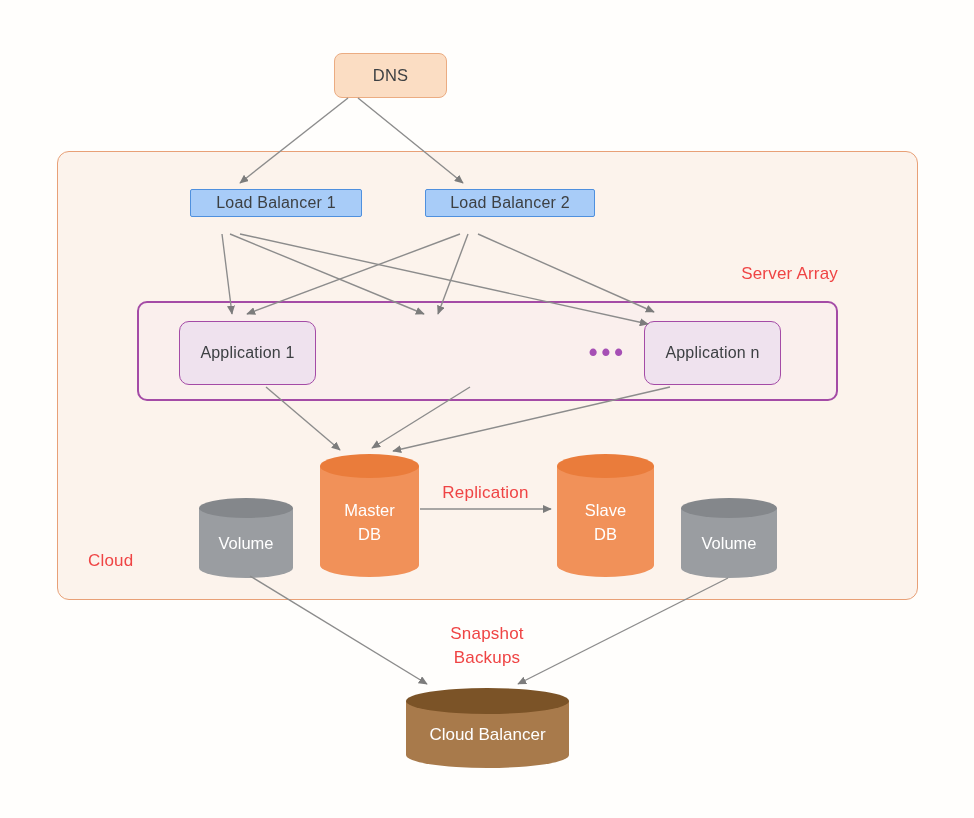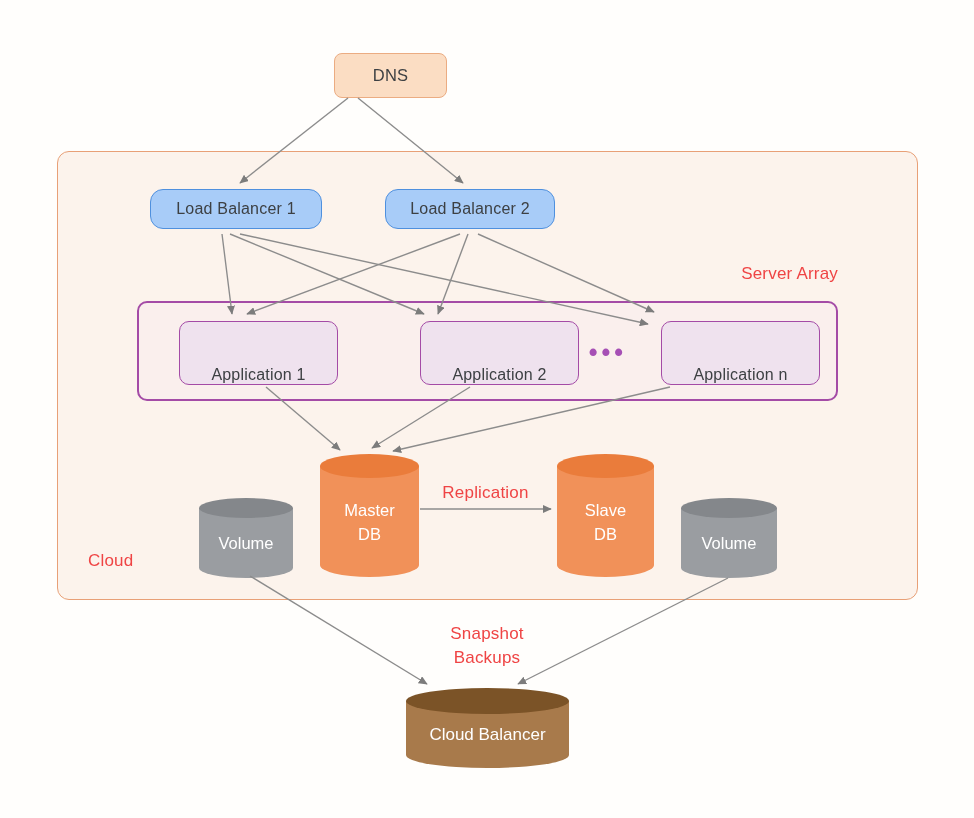--- a/index.html
+++ b/index.html
@@ -8,27 +8,27 @@
   .n{position:absolute;box-sizing:border-box;display:flex;align-items:center;justify-content:center;
      text-align:center;letter-spacing:.2px;}
   
   .cloud-box{left:57px;top:151px;width:861px;height:449px;background:#fcf3ec;
      border:1.5px solid #e8a077;border-radius:12px;z-index:0;}
   .server-array{left:137px;top:301px;width:701px;height:100px;background:rgba(243,230,241,.28);
      border:2px solid #a44ba6;border-radius:10px;z-index:1;}
   
   .dns{left:297px;top:53px;width:113px;height:45px;background:#fbddc3;border:1.5px solid #ebac82;
      border-radius:8px;font-size:16.5px;z-index:2;margin-left:37px;}
-  .lb{height:40px;top:189px;background:#a8ccf8;border:1.6px solid #4f90de;border-radius:13px;
-     font-size:16px;z-index:2;}
+  .lb{height:28px;top:189px;background:#a8ccf8;border:1.6px solid #4f90de;border-radius:2px;
+     font-size:16px;z-index:2;margin-left:40px;}
   .lb1{left:150px;width:172px;}
   .lb2{left:385px;width:170px;}
-  .app{top:321px;width:159px;height:64px;background:#efe2ee;border:1.5px solid #a44ba6;
-     border-radius:10px;font-size:16px;z-index:2;align-items:flex-end;}
-  .app1{left:179px;}.app2{left:420px;}.appn{left:661px;}
+  .app{top:321px;width:137px;height:64px;background:#efe2ee;border:1.5px solid #a44ba6;
+     border-radius:10px;font-size:16px;z-index:2;}
+  .app1{left:179px;}.app2{left:420px;}.appn{left:644px;}
   .dots{left:578px;top:334px;width:60px;height:36px;font-size:25px;font-weight:bold;color:#a64fb5;
      letter-spacing:4px;z-index:2;}
   
   .cyl{position:absolute;z-index:2;}
   .cyl svg{position:absolute;left:0;top:0;}
   .cyl-label{position:absolute;inset:0;display:flex;align-items:center;justify-content:center;
      color:#ffffff;font-size:16.5px;line-height:24px;text-align:center;white-space:pre-line;}
   .master{left:320px;top:454px;width:99px;height:123px;}
   .slave{left:557px;top:454px;width:97px;height:123px;}
   .vol-l{left:199px;top:498px;width:94px;height:80px;}
@@ -62,23 +62,20 @@
 
   <div class="n lb lb1">
     <span>Load Balancer 1</span>
   </div>
   <div class="n lb lb2">
     <span>Load Balancer 2</span>
   </div>
 
   <div class="n app app1">
     <span>Application 1</span>
-  </div>
-  <div class="n app app2">
-    <span>Application 2</span>
   </div>
   <div class="n dots">•••</div>
   <div class="n app appn">
     <span>Application n</span>
   </div>
 
   <div class="cyl master">
     <svg width="99" height="123" viewBox="0 0 99 123">
       <ellipse cx="49.5" cy="111" rx="49.5" ry="12" fill="#F19159"></ellipse>
       <rect x="0" y="12" width="99" height="99" fill="#F19159"></rect>

